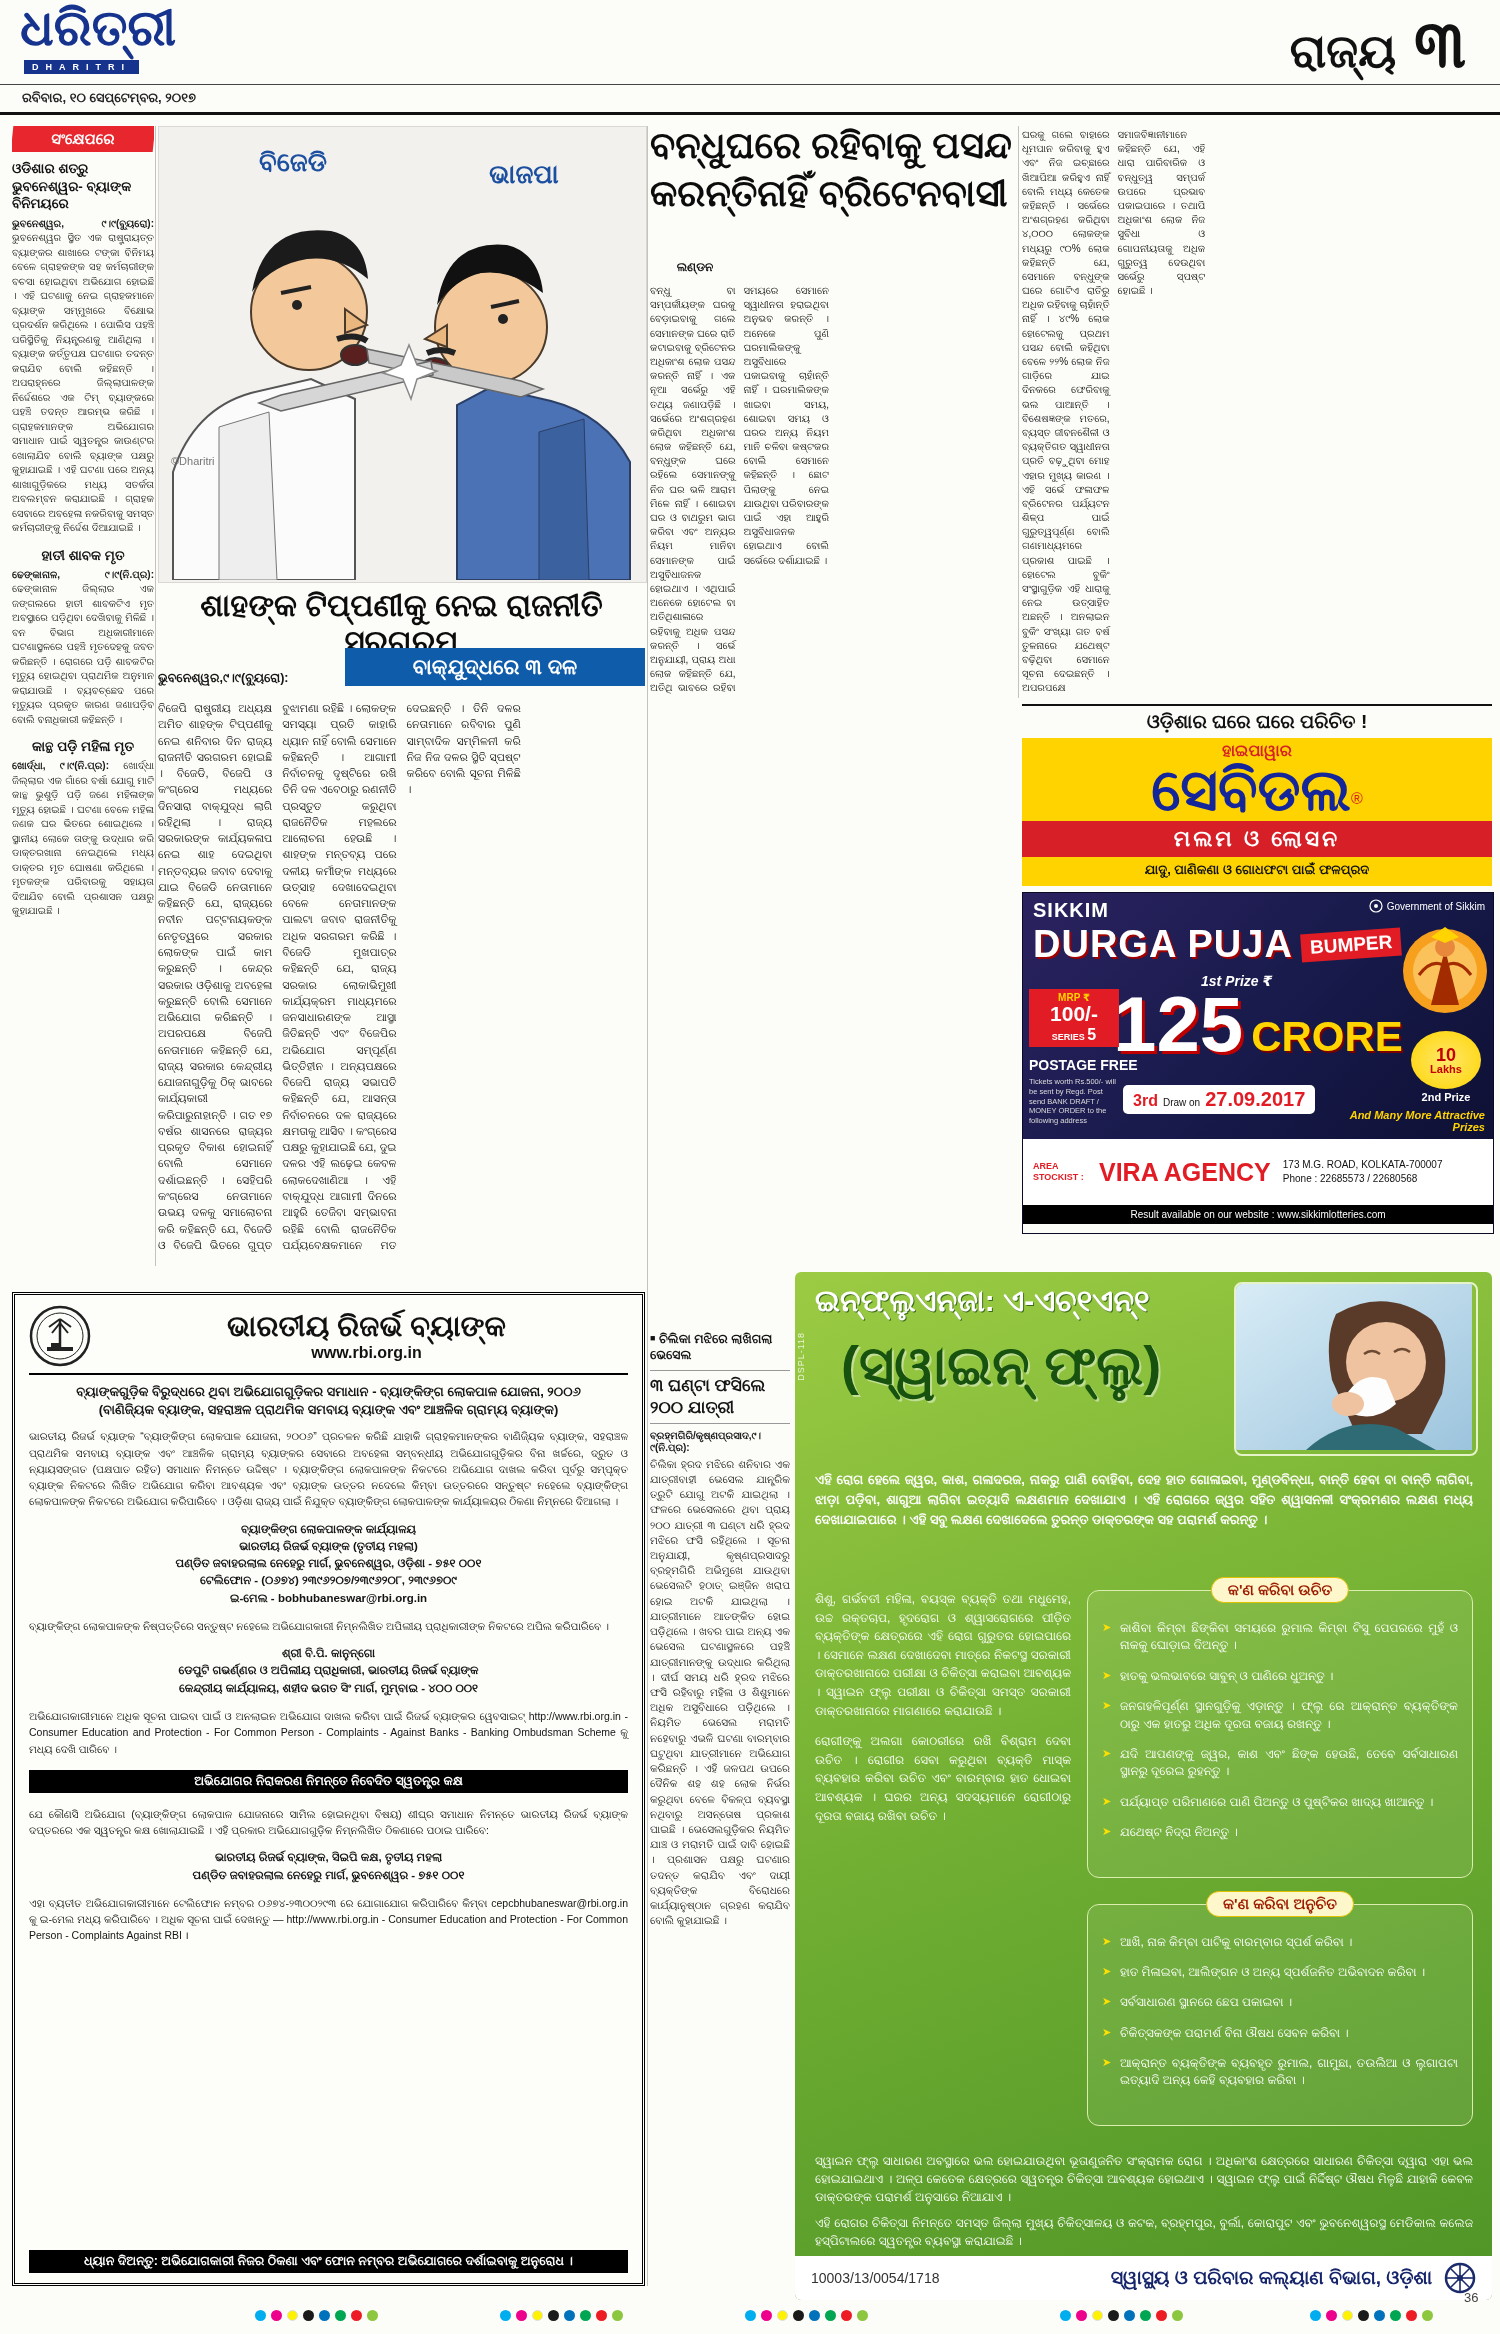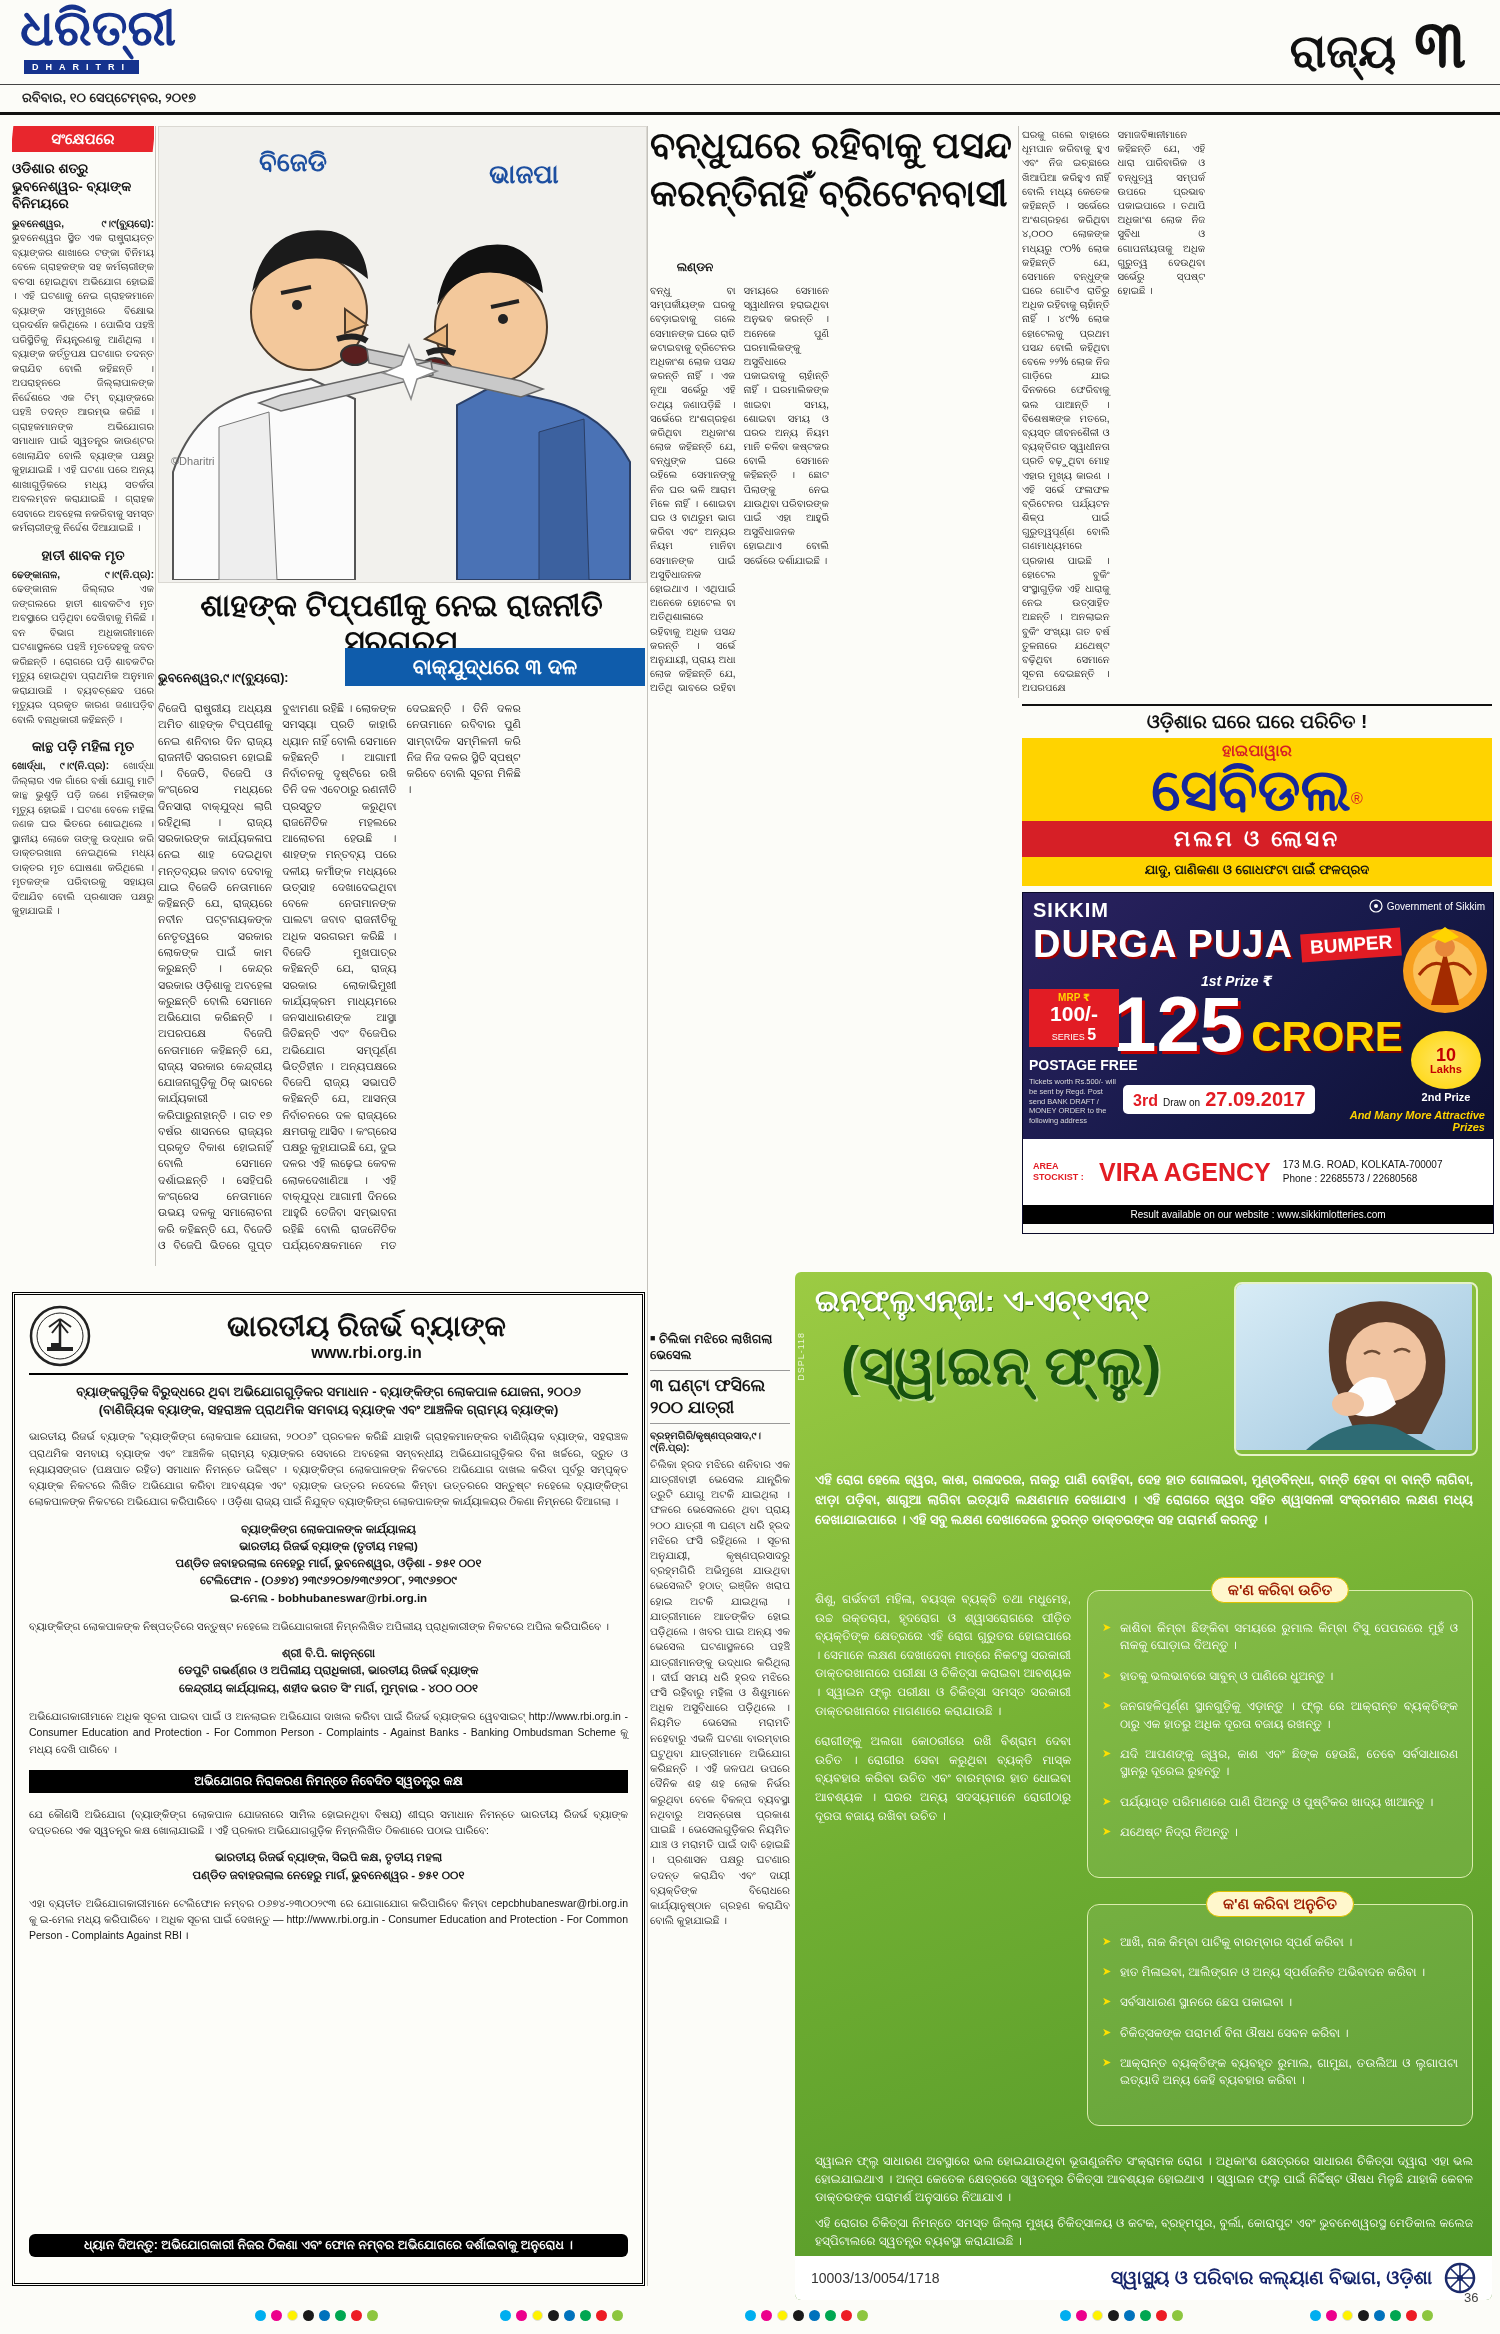--- a/index.html
+++ b/index.html
@@ -62,21 +62,21 @@
   .lot-titlerow{position:absolute;left:10px;top:30px;display:flex;align-items:center;gap:8px;}
   .lot-title{color:#fff;font-weight:bold;font-size:38px;text-shadow:2px 2px 0 #a00000;letter-spacing:1px;}
   .lot-bumper{background:#e21c24;color:#fff;font-weight:bold;font-size:19px;padding:3px 9px;transform:rotate(-4deg);}
   .lot-first{position:absolute;left:178px;top:80px;color:#fff;font-size:14px;font-style:italic;font-weight:bold;}
   .lot-prizerow{position:absolute;left:90px;top:92px;display:flex;align-items:baseline;}
   .lot-125{color:#fff;font-weight:bold;font-size:78px;line-height:1;text-shadow:3px 3px 0 #c00000;}
   .lot-crore{color:#ffd400;font-weight:bold;font-size:42px;margin-left:8px;text-shadow:2px 2px 0 #7a0000;}
   .lot-mrpbox{position:absolute;left:6px;top:96px;width:82px;background:#e21c24;padding:3px 4px;text-align:center;}
   .lot-mrp-l{color:#ffd400;font-size:10px;font-weight:bold;}
   .lot-mrp-v{color:#fff;font-size:21px;font-weight:bold;line-height:1;}
-  .lot-series{color:#fff;font-size:9px;font-weight:normal;margin-top:2px;}
+  .lot-series{color:#fff;font-size:9px;font-weight:bold;margin-top:2px;}
   .lot-series b{font-size:16px;}
   .lot-postage{position:absolute;left:6px;top:164px;color:#fff;font-weight:bold;font-size:14px;}
   .lot-note{position:absolute;left:6px;top:184px;width:88px;color:#ddd;font-size:7.5px;line-height:1.3;}
   .lot-2nd{position:absolute;right:8px;top:138px;width:78px;text-align:center;}
   .lot-2nd-badge{background:radial-gradient(#ffe76a,#ffd400);color:#c40000;font-weight:bold;border-radius:50%;width:70px;height:58px;margin:0 auto;display:flex;flex-direction:column;align-items:center;justify-content:center;font-size:18px;line-height:1;}
   .lot-2nd-badge small{font-size:11px;}
   .lot-2nd-label{color:#fff;font-size:11px;font-weight:bold;margin-top:2px;}
   .lot-draw{position:absolute;left:100px;top:192px;background:#fff;border-radius:5px;padding:3px 10px;display:flex;align-items:baseline;gap:5px;}
   .lot-3rd{color:#e21c24;font-weight:bold;font-size:16px;}
   .lot-drawon{color:#111;font-size:10px;}
@@ -120,21 +120,21 @@
   
   #rbi{position:absolute;left: 12px;top:1292px;width:633px;height:994px;border:3px double #000;background:#fdfdf9;box-sizing:border-box;padding:10px 14px;display:flex;flex-direction:column;overflow:hidden;}
   .rbi-head{display:flex;align-items:center;gap:14px;border-bottom:2px solid #000;padding-bottom:6px;}
   .rbi-titlewrap{flex:1;text-align:center;}
   .rbi-title{font-size:29px;font-weight:bold;color:#111;}
   .rbi-url{font-size:16px;font-weight:bold;color:#111;}
   .rbi-scheme{text-align:center;font-weight:bold;font-size:13px;line-height:1.4;margin:8px 0 4px;}
   .rbi-p{font-size:10.5px;line-height:1.55;text-align:justify;margin:5px 0;}
   .rbi-addr{text-align:center;font-weight:bold;font-size:11.5px;line-height:1.5;margin:6px 0;}
   .rbi-bar{background:#000;color:#fff;font-weight:bold;font-size:12.5px;text-align:center;padding:4px 6px;margin:8px 0;}
-  .rbi-bar.last{margin-top:auto;margin-bottom:16px;border-radius:6px;}
+  .rbi-bar.last{margin-top:auto;margin-bottom:0;}
 
   
   #pageno{position:absolute;left:1464px;top:2290px;font-size:13px;color:#444;}
   .regmarks{position:absolute;top:2310px;display:flex;gap:5px;}
   .regmarks i{width:11px;height:11px;border-radius:50%;display:block;}
   .rm1{background:#00aeef;} .rm2{background:#ec008c;} .rm3{background:#fff200;border:1px solid #ddd;box-sizing:border-box;}
   .rm4{background:#1a1a1a;} .rm5{background:#0072bc;} .rm6{background:#00a651;} .rm7{background:#ed1c24;} .rm8{background:#8dc63f;}
 </style>
 </head>
 <body>

